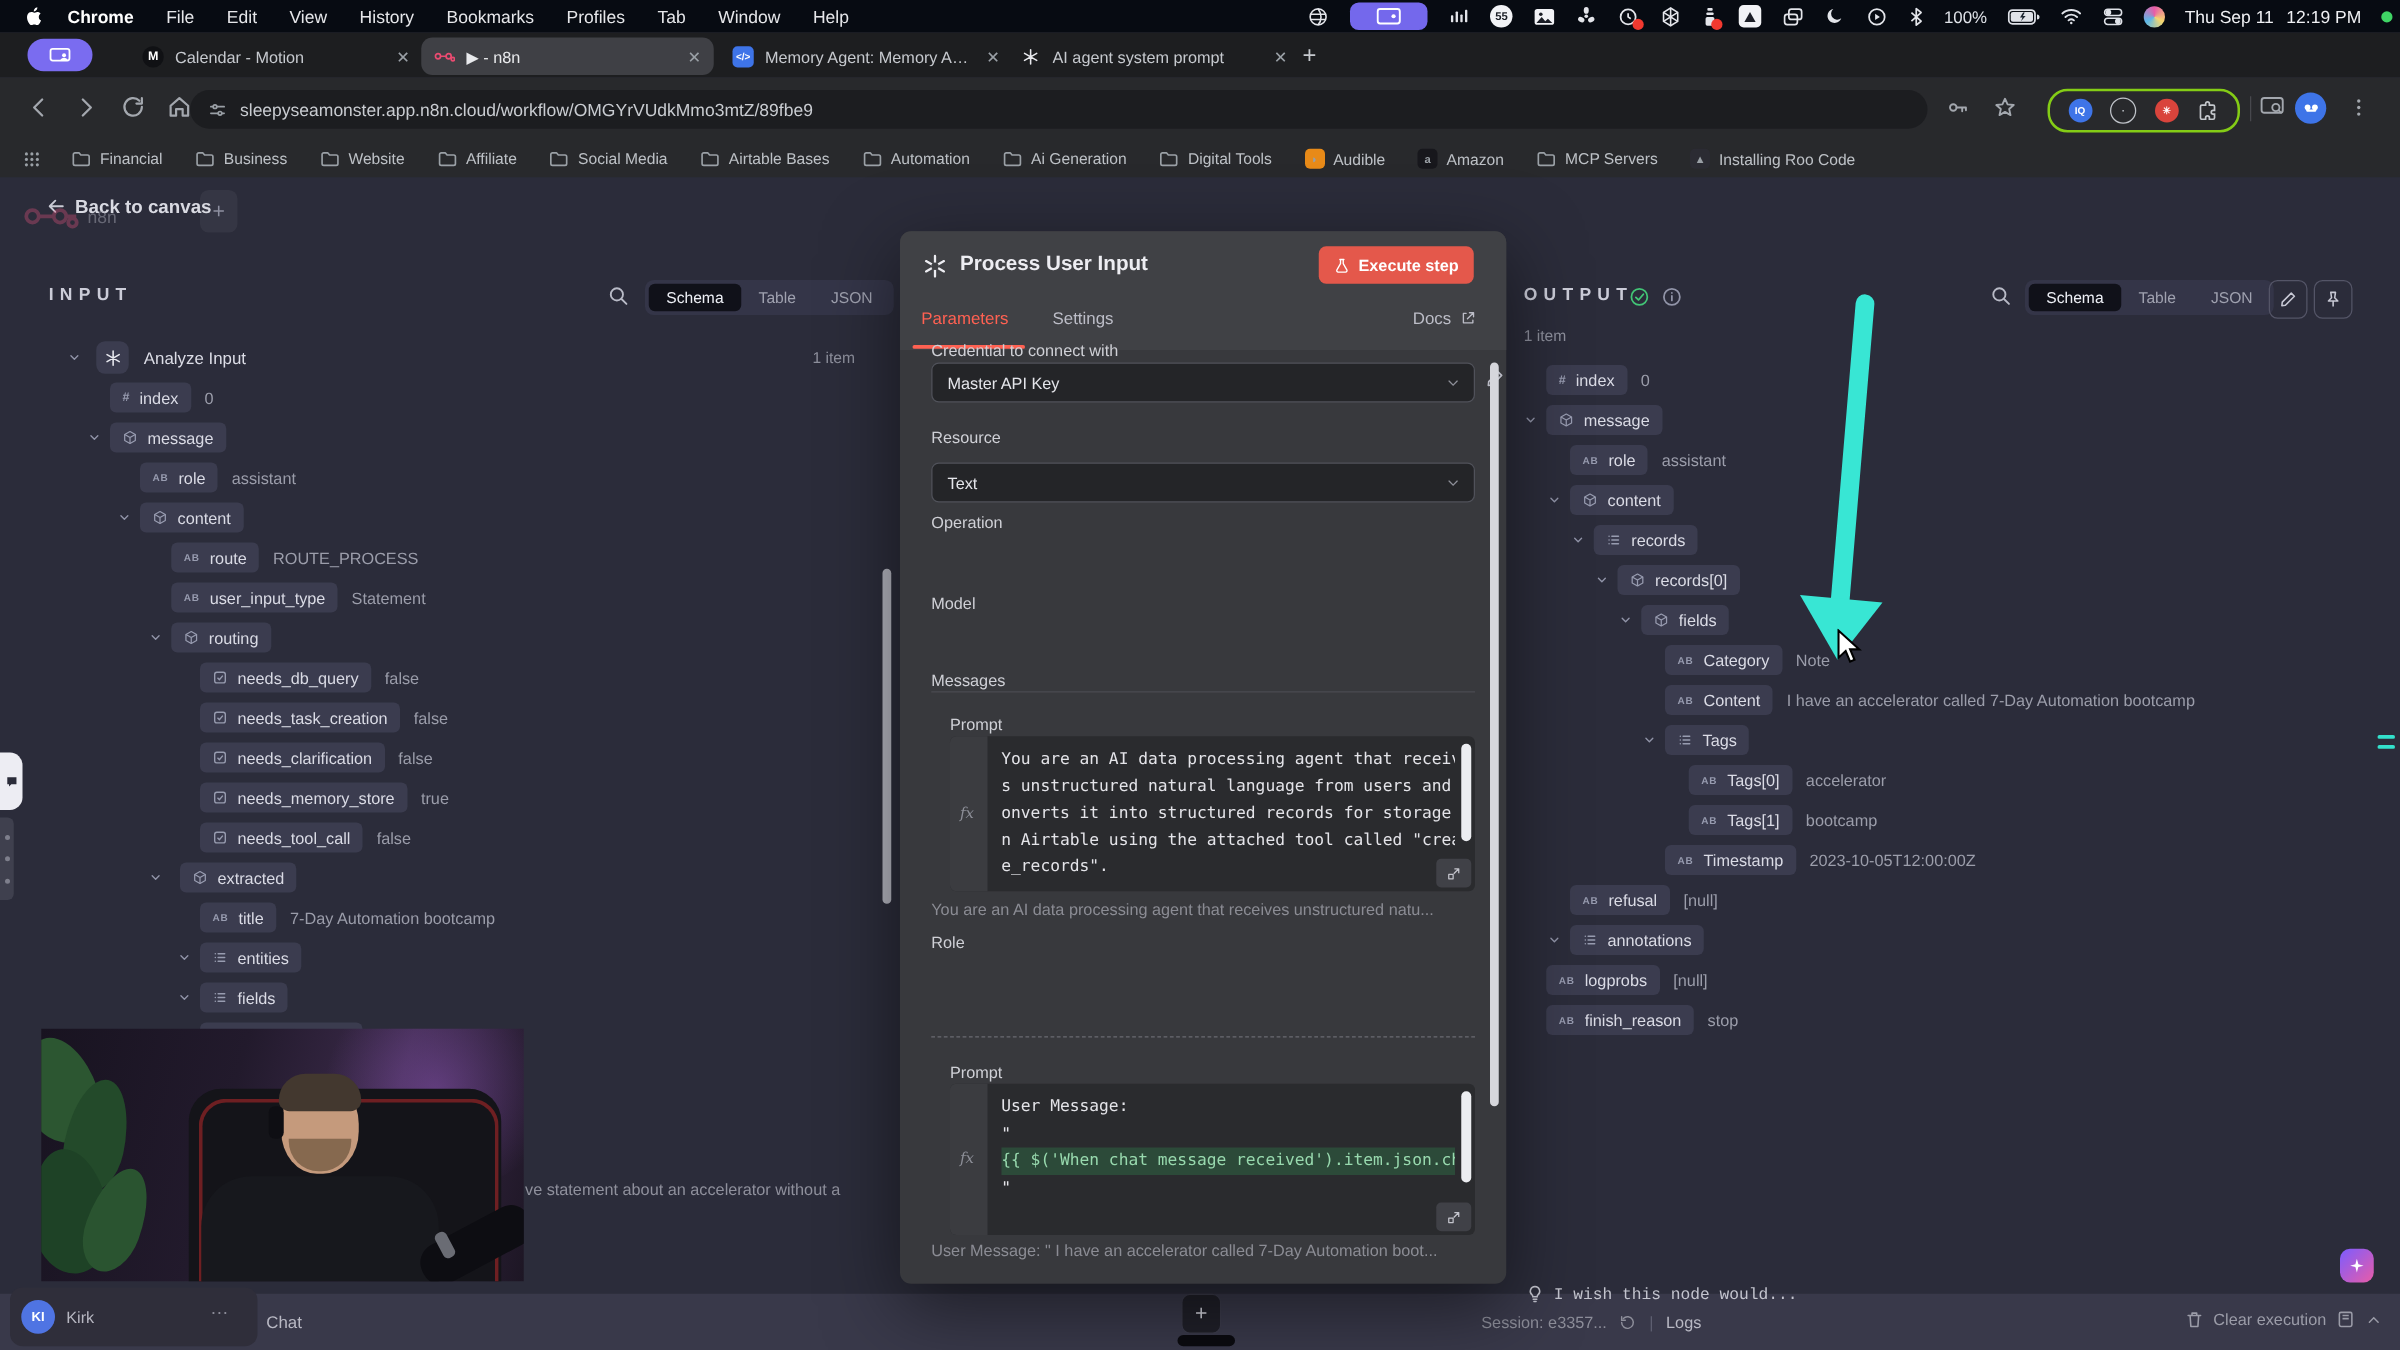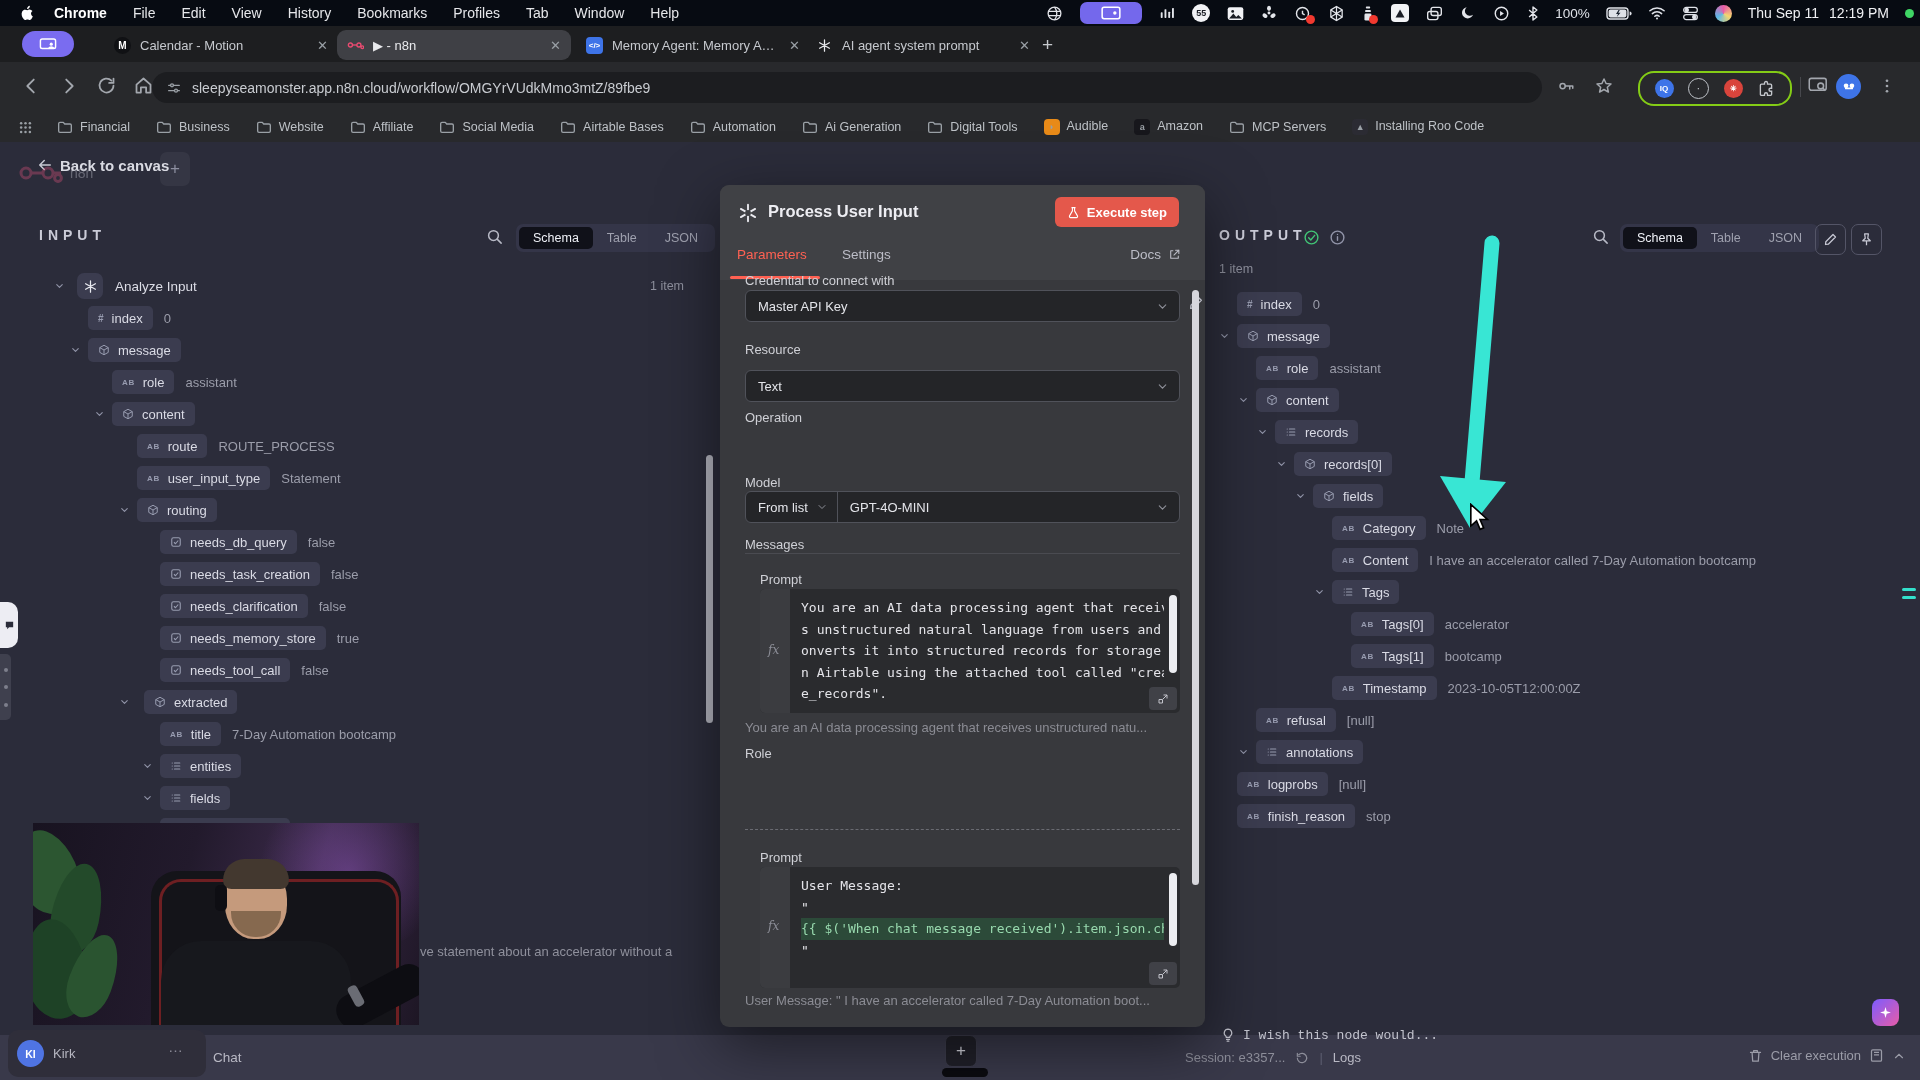--- a/index.html
+++ b/index.html
@@ -48,21 +48,21 @@
   #exts{position:absolute;left:1638px;top:9px;width:150px;height:31px;border:2px solid #84cc16;border-radius:16px;
         display:flex;align-items:center;justify-content:space-evenly;}
   .extdot{width:19px;height:19px;border-radius:50%;display:flex;align-items:center;justify-content:center;font-size:8px;font-weight:700;color:#fff;}
   .vsep{position:absolute;top:15px;width:1px;height:20px;background:#47484d;}
   #profileb{position:absolute;left:1836px;top:12px;width:25px;height:25px;border-radius:50%;background:#3e74e8;
             display:flex;align-items:center;justify-content:center;color:#fff;}
 
   
   #bookmarks{position:absolute;left:0;top:112px;width:1920px;height:30px;background:#28292c;
              display:flex;align-items:center;color:#bdc1c6;font-size:12.5px;}
-  #bookmarks .bk{display:flex;align-items:flex-start;gap:7px;margin-right:26px;white-space:nowrap;}
+  #bookmarks .bk{display:flex;align-items:flex-end;gap:7px;margin-right:26px;white-space:nowrap;}
   #bookmarks .bk .bi{color:#9aa0a6;}
   .bi.sq{width:16px;height:16px;border-radius:4px;display:flex;align-items:center;justify-content:center;color:#fff;font-size:9px;font-weight:700;}
   #appsgrid{margin:0 24px 0 18px;color:#9aa0a6;}
 
   
   #canvasbg{position:absolute;left:0;top:142px;width:1920px;height:938px;background:#2b2c3a;}
 
   #backarrow{position:absolute;left:36px;top:156px;color:#c9cad4;}
   #backlabel{position:absolute;left:60px;top:157px;font-size:15px;font-weight:600;color:#d9dae2;}
   #ghostlogo{position:absolute;left:18px;top:163px;opacity:.35;color:#e0527c;}
@@ -1089,34 +1089,20 @@
       <span class="fchev">
           <svg width="13" height="13" viewBox="0 0 24 24" fill="none" stroke="currentColor" stroke-width="2" stroke-linecap="round">
             <path d="m6 9 6 6 6-6"></path>
           </svg>
         </span>
     </div>
 
     <span class="flabel" style="top:225px">Operation</span>
 
     <span class="flabel" style="top:290px">Model</span>
-    <div class="ffield" style="top:306px">
-      <span class="fsplit">
-          <span>From list</span>
-          <svg width="12" height="12" viewBox="0 0 24 24" fill="none" stroke="#8d8f98" stroke-width="2" stroke-linecap="round">
-            <path d="m6 9 6 6 6-6"></path>
-          </svg>
-        </span>
-      <span class="fv">GPT-4O-MINI</span>
-      <span class="fchev">
-          <svg width="13" height="13" viewBox="0 0 24 24" fill="none" stroke="currentColor" stroke-width="2" stroke-linecap="round">
-            <path d="m6 9 6 6 6-6"></path>
-          </svg>
-        </span>
-    </div>
 
     <span class="flabel" style="top:352px">Messages</span>
     <div class="hr" style="top:368px"></div>
 
     <span class="flabel" style="top:387px;left:40px">Prompt</span>
     <div class="editor" style="top:404px;height:124px;left:40px;width:420px">
       <div class="egut"></div>
       <span class="efx" style="top:54px">fx</span>
       <div class="elines" id="p1lines"><span class="eline">You are an AI data processing agent that receive</span><span style="display: block; height: 0px;"></span><span class="eline">s unstructured natural language from users and c</span><span style="display: block; height: 0px;"></span><span class="eline">onverts it into structured records for storage i</span><span style="display: block; height: 0px;"></span><span class="eline">n Airtable using the attached tool called "creat</span><span style="display: block; height: 0px;"></span><span class="eline">e_records".</span><span style="display: block; height: 0px;"></span></div>
       <div class="escroll" style="top:6px;height:78px"></div>

